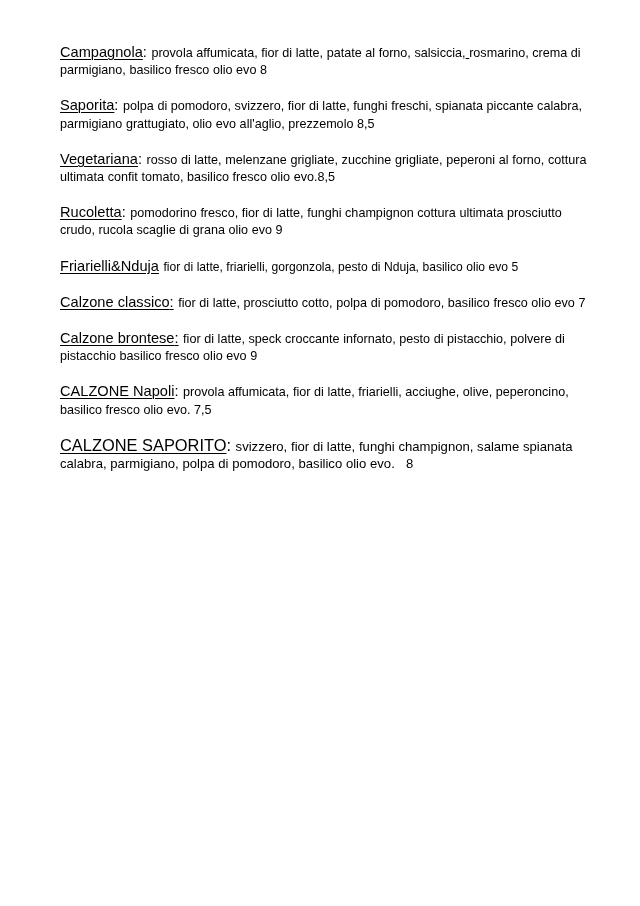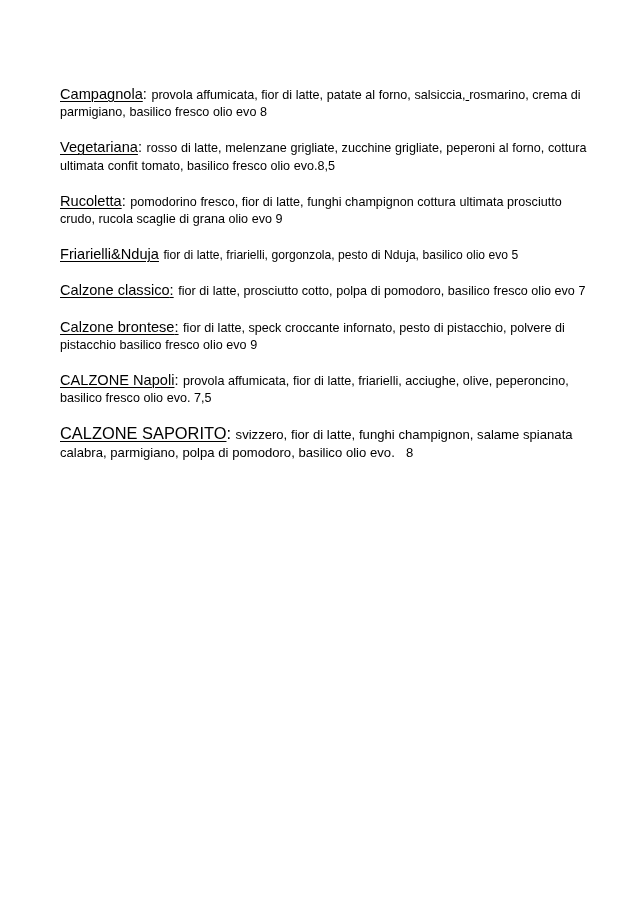--- a/index.html
+++ b/index.html
@@ -14,21 +14,21 @@
     color: #000000;
     -webkit-font-smoothing: antialiased;
     overflow: hidden;
   }
   #page {
     position: relative;
     width: 640px;
     height: 906px;
     background: #ffffff;
     box-sizing: border-box;
-    padding: 86px 52px 0 60px;
+    padding: 44px 52px 0 60px;
   }
   .menu-list {
     display: block;
   }
   .menu-item {
     margin: 0 0 19px 0;
     line-height: 16.2px;
     text-align: left;
     word-spacing: 0.1px;
   }
@@ -76,20 +76,24 @@
 <body>
 
 <div id="page">
   <div class="menu-list">
 
     <p class="menu-item">
       <span class="item-name">Campagnola</span><span class="sep">:</span>
       <span class="item-desc">provola affumicata, fior di latte, patate al forno, salsiccia,</span><span class="item-desc stray-underscore">&nbsp;</span><span class="item-desc">rosmarino, crema di parmigiano, basilico fresco olio evo 8</span>
     </p>
 
+    <p class="menu-item">
+      <span class="item-name">Saporita</span><span class="sep">:</span>
+      <span class="item-desc">polpa di pomodoro, svizzero, fior di latte, funghi freschi, spianata piccante calabra, parmigiano grattugiato, olio evo all'aglio, prezzemolo 8,5</span>
+    </p>
 
     <p class="menu-item">
       <span class="item-name">Vegetariana</span><span class="sep">:</span>
       <span class="item-desc">rosso di latte, melenzane grigliate, zucchine grigliate, peperoni al forno, cottura ultimata confit tomato, basilico fresco olio evo.8,5</span>
     </p>
 
     <p class="menu-item">
       <span class="item-name">Rucoletta</span><span class="sep">:</span>
       <span class="item-desc">pomodorino fresco, fior di latte, funghi champignon cottura ultimata prosciutto crudo, rucola scaglie di grana olio evo 9</span>
     </p>

